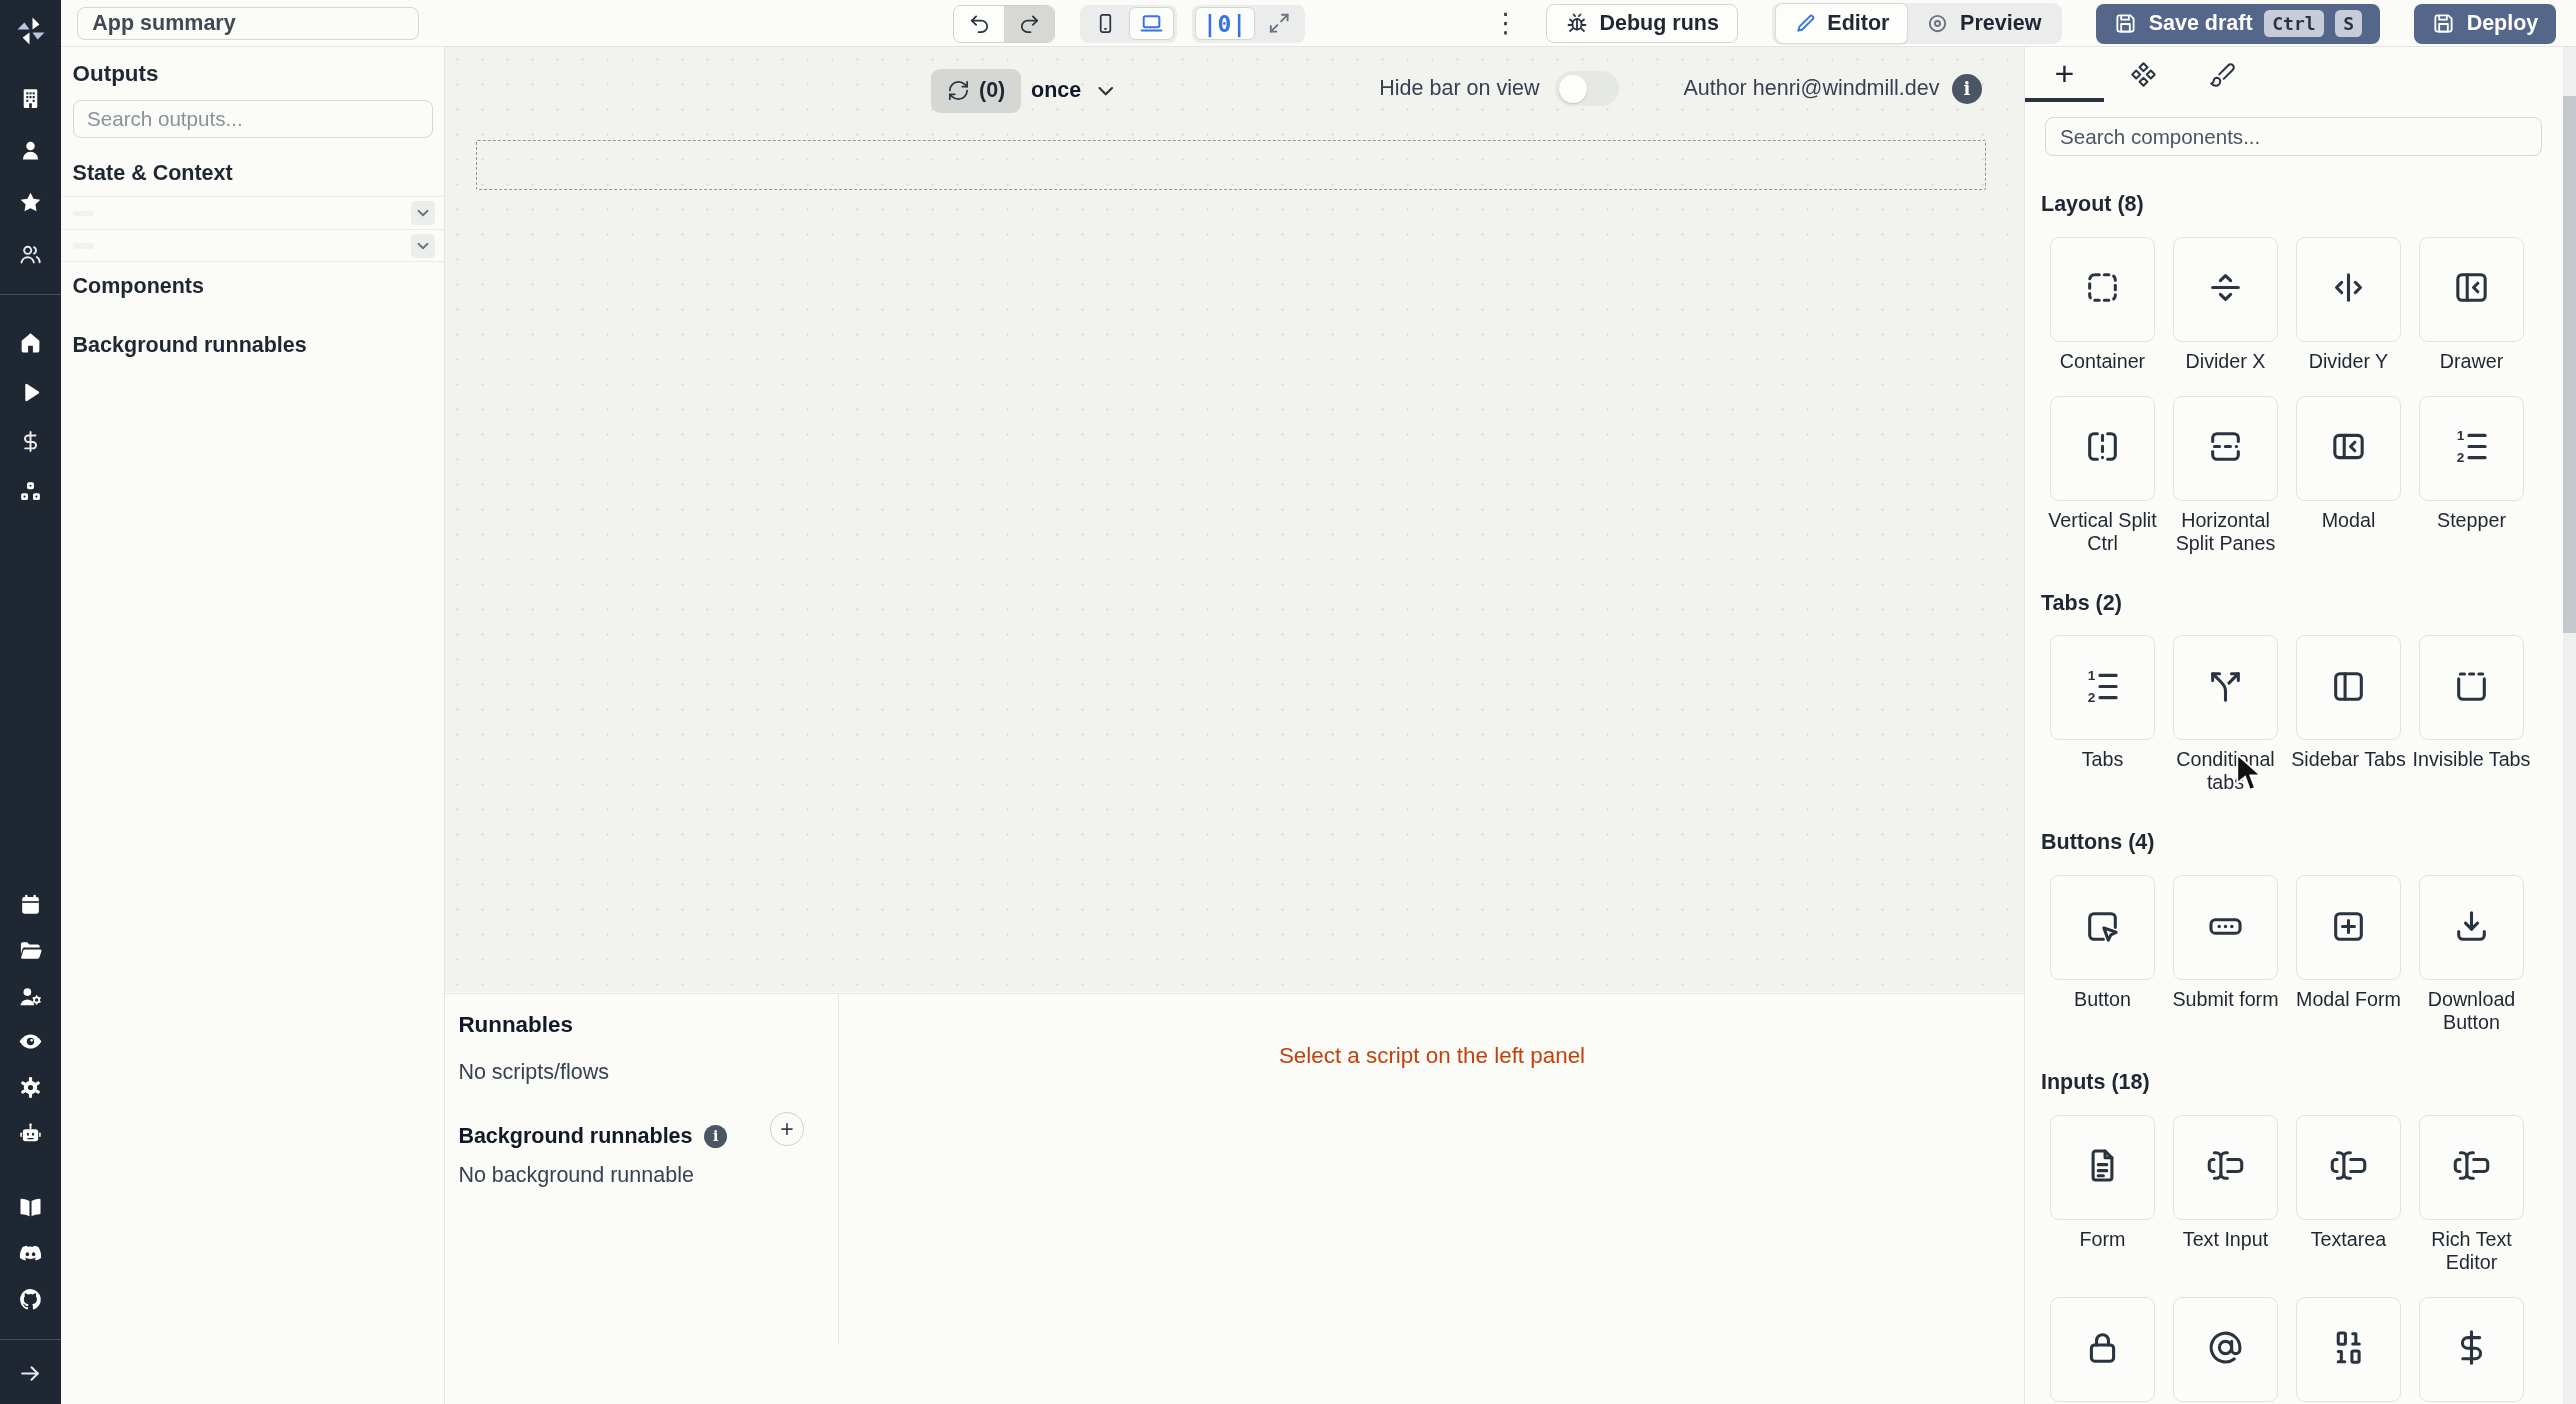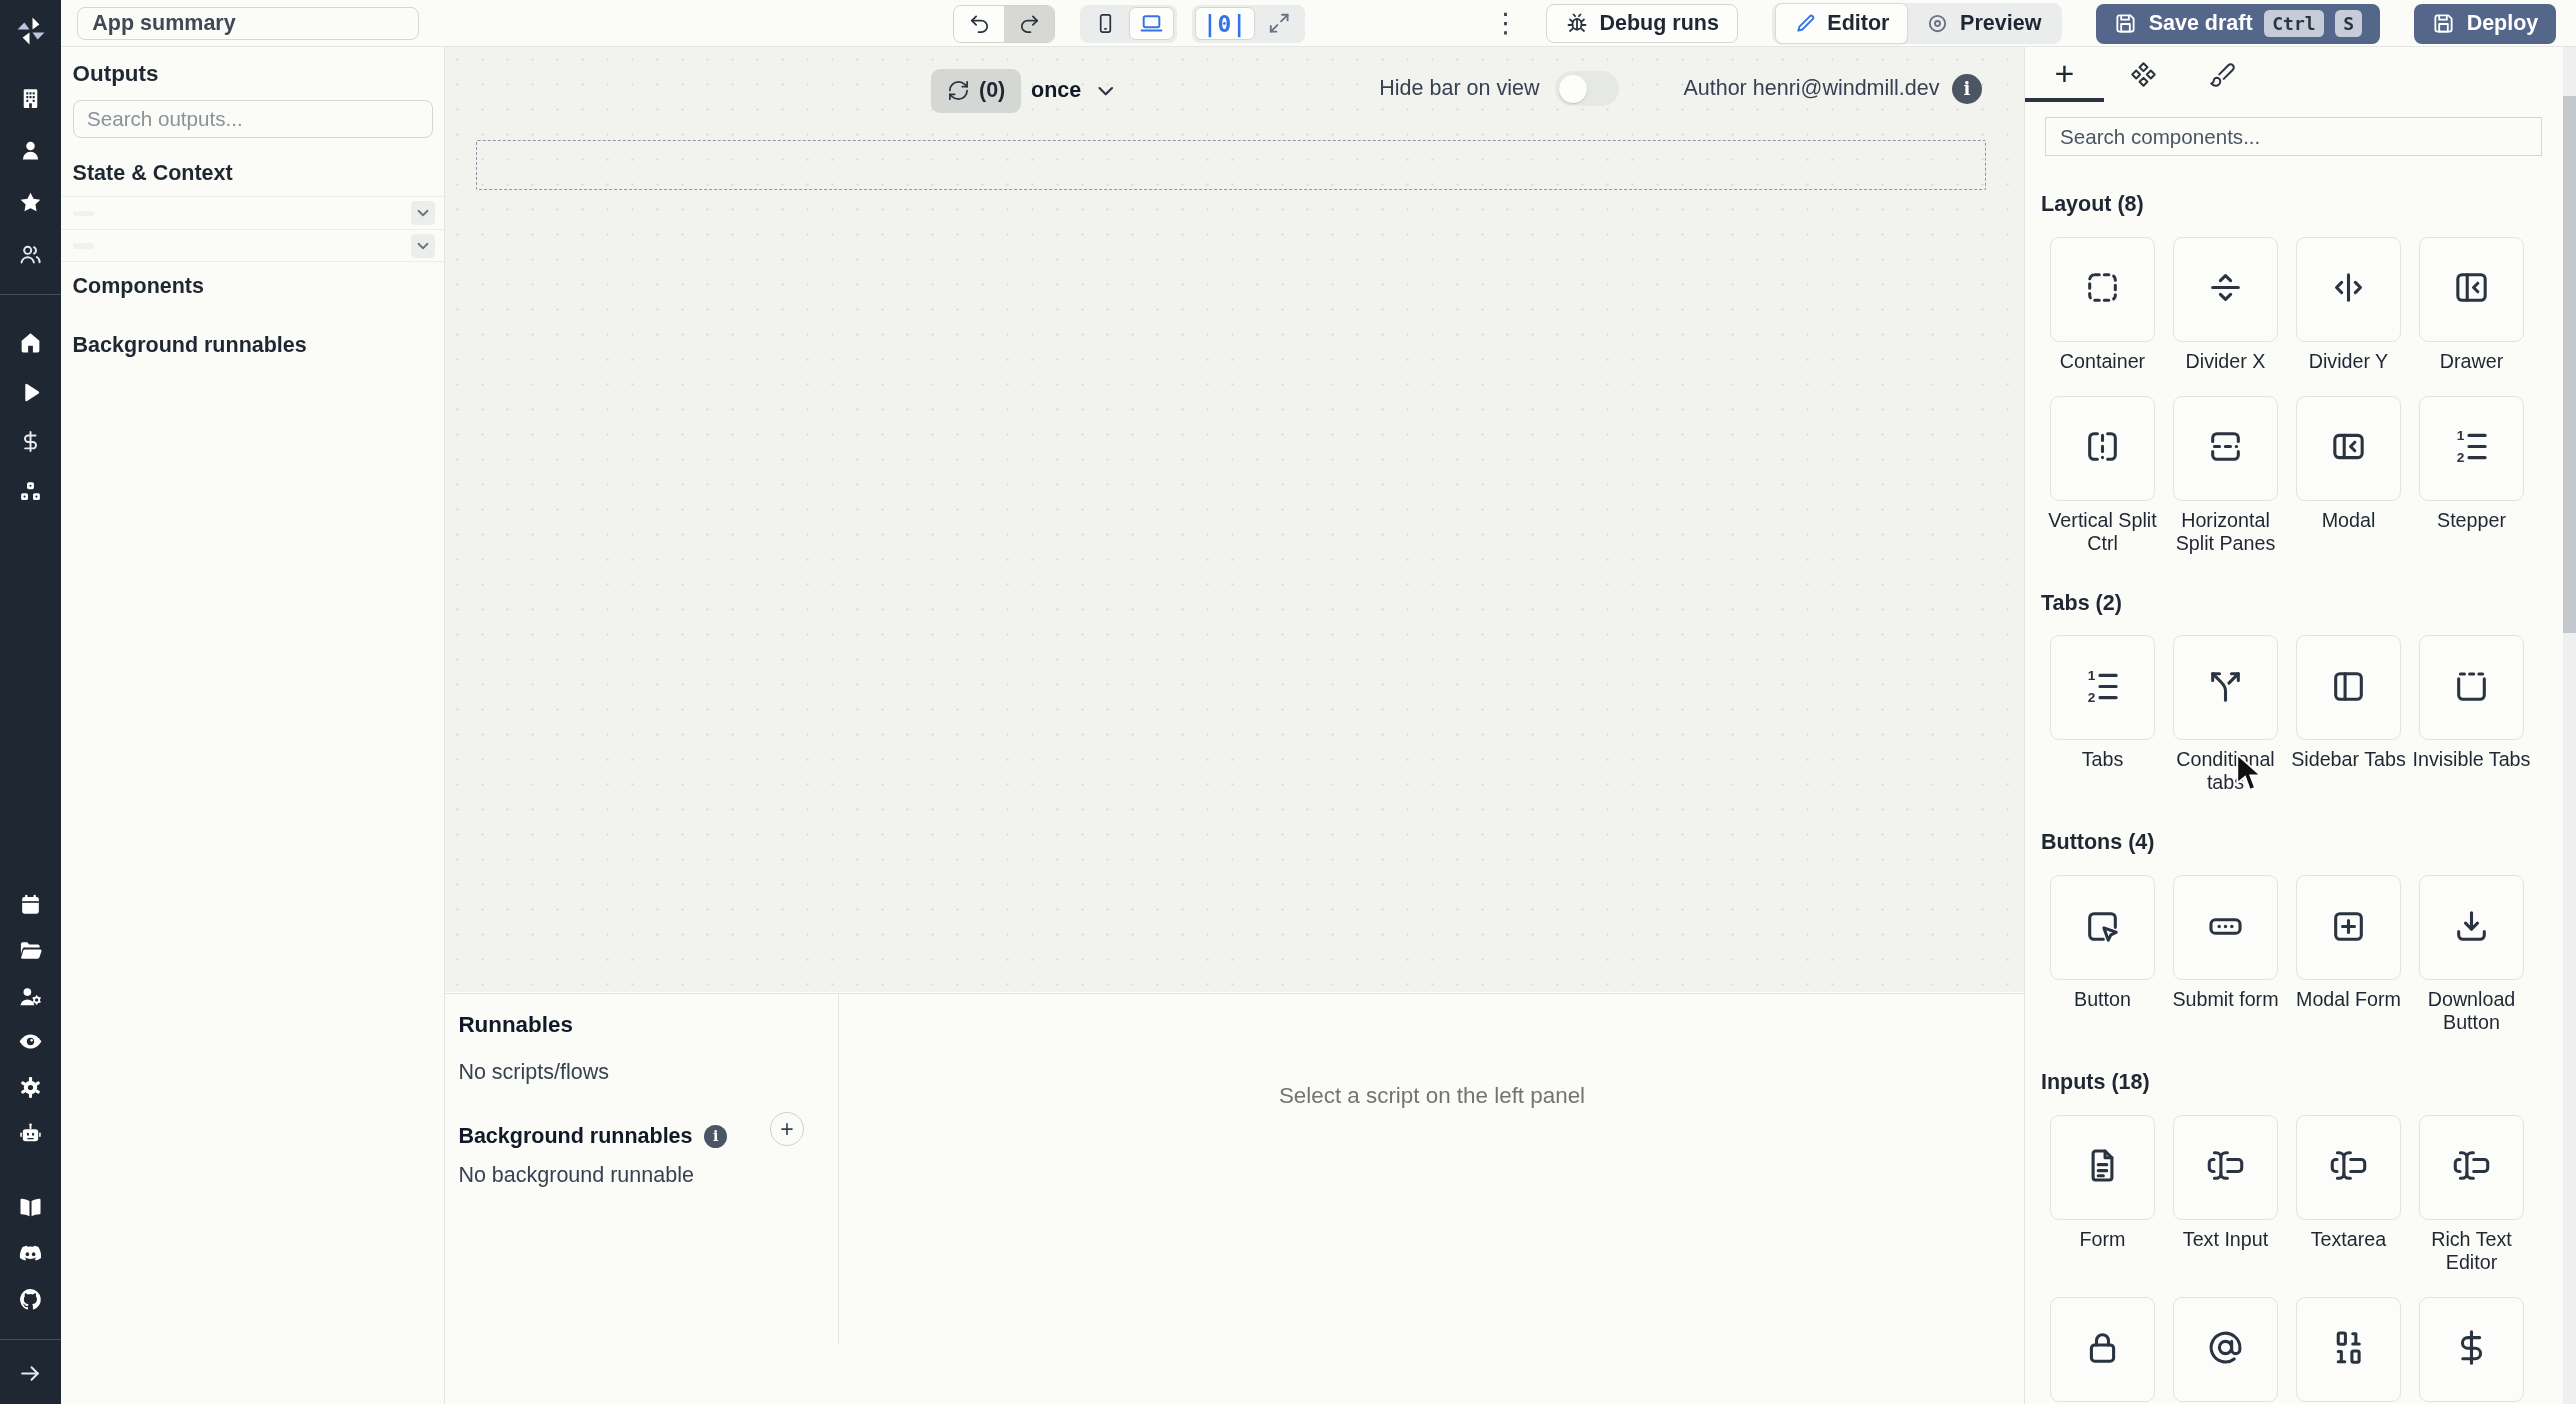--- a/index.html
+++ b/index.html
@@ -93,30 +93,30 @@
   .bp-title { font-size:22.4px; font-weight:700; color:#111827; }
   .bp-empty { font-size:21.5px; color:#374151; margin-top:21.5px; }
   .bp-bg-row { display:flex; align-items:center; gap:11.6px; margin-top:39px; }
   .bp-bg-title { font-size:21.5px; font-weight:700; color:#111827; }
   .mini-info { width:23px; height:23px; border-radius:50%; background:#4b5563; color:#fff; font-size:14.3px; font-weight:700;
                display:flex; align-items:center; justify-content:center; font-family:"DejaVu Serif",serif; cursor:pointer; }
   .plus-btn { position:absolute; right:34px; top:118px; width:34px; height:34px; border:0.9px solid #cfd2cd; border-radius:50%;
               background:transparent; display:flex; align-items:center; justify-content:center; font-size:23px; color:#374151;
               font-weight:400; cursor:pointer; }
   .bp-right { flex:1; display:flex; justify-content:center; padding-top:49px; }
-  .bp-hint { font-size:22.4px; color:#737373;margin-top:40px; }
+  .bp-hint { font-size:22.4px; color:#c2410c; }
 
   
   .rightpanel { position:absolute; left:2024px; top:47px; width:552px; bottom:0; background:#fbfbf8;
                 border-left:0.9px solid #e4e6e2; overflow:hidden; z-index:15; }
   .rp-tabs { display:flex; height:55px; align-items:stretch; }
   .rp-tab { width:79px; display:flex; align-items:center; justify-content:center; cursor:pointer; position:relative; color:#1f2733; }
   .rp-tab.active::after { content:""; position:absolute; left:0; right:0; bottom:0; height:3.6px; background:#2a3340; }
   .rp-plus { font-size:34px; font-weight:400; line-height:1; margin-top:-3.6px; }
-  .rp-search { margin:15px 0 0 19.7px; width:497px; height:39px; border:0.9px solid #d4d7d2; border-radius:0;
+  .rp-search { margin:15px 0 0 19.7px; width:497px; height:39px; border:0.9px solid #d4d7d2; border-radius:8px;
                background:#fbfbf8; padding:0 14.3px; font-size:20.6px; color:#374151; outline:none; font-family:"Liberation Sans",sans-serif; }
   .rp-search::placeholder { color:#4b5563; }
   .rp-scroll { padding:0 0 0 16px; }
   .sec-title { font-size:21.5px; font-weight:700; margin:36px 0 0 0; }
   .grid { display:grid; grid-template-columns:repeat(4,123px); margin-top:19.7px; row-gap:23px; }
   .comp { display:flex; flex-direction:column; align-items:center; width:123px; }
   .card { width:105px; height:105px; border:0.9px solid #e2e4e1; border-radius:9px; background:#fcfcfa;
           display:flex; align-items:center; justify-content:center; cursor:grab; }
   .card svg { width:41px; height:41px; }
   .comp-label { margin-top:8px; font-size:19.7px; line-height:23px; color:#1f2733; text-align:center; max-width:123px; }

